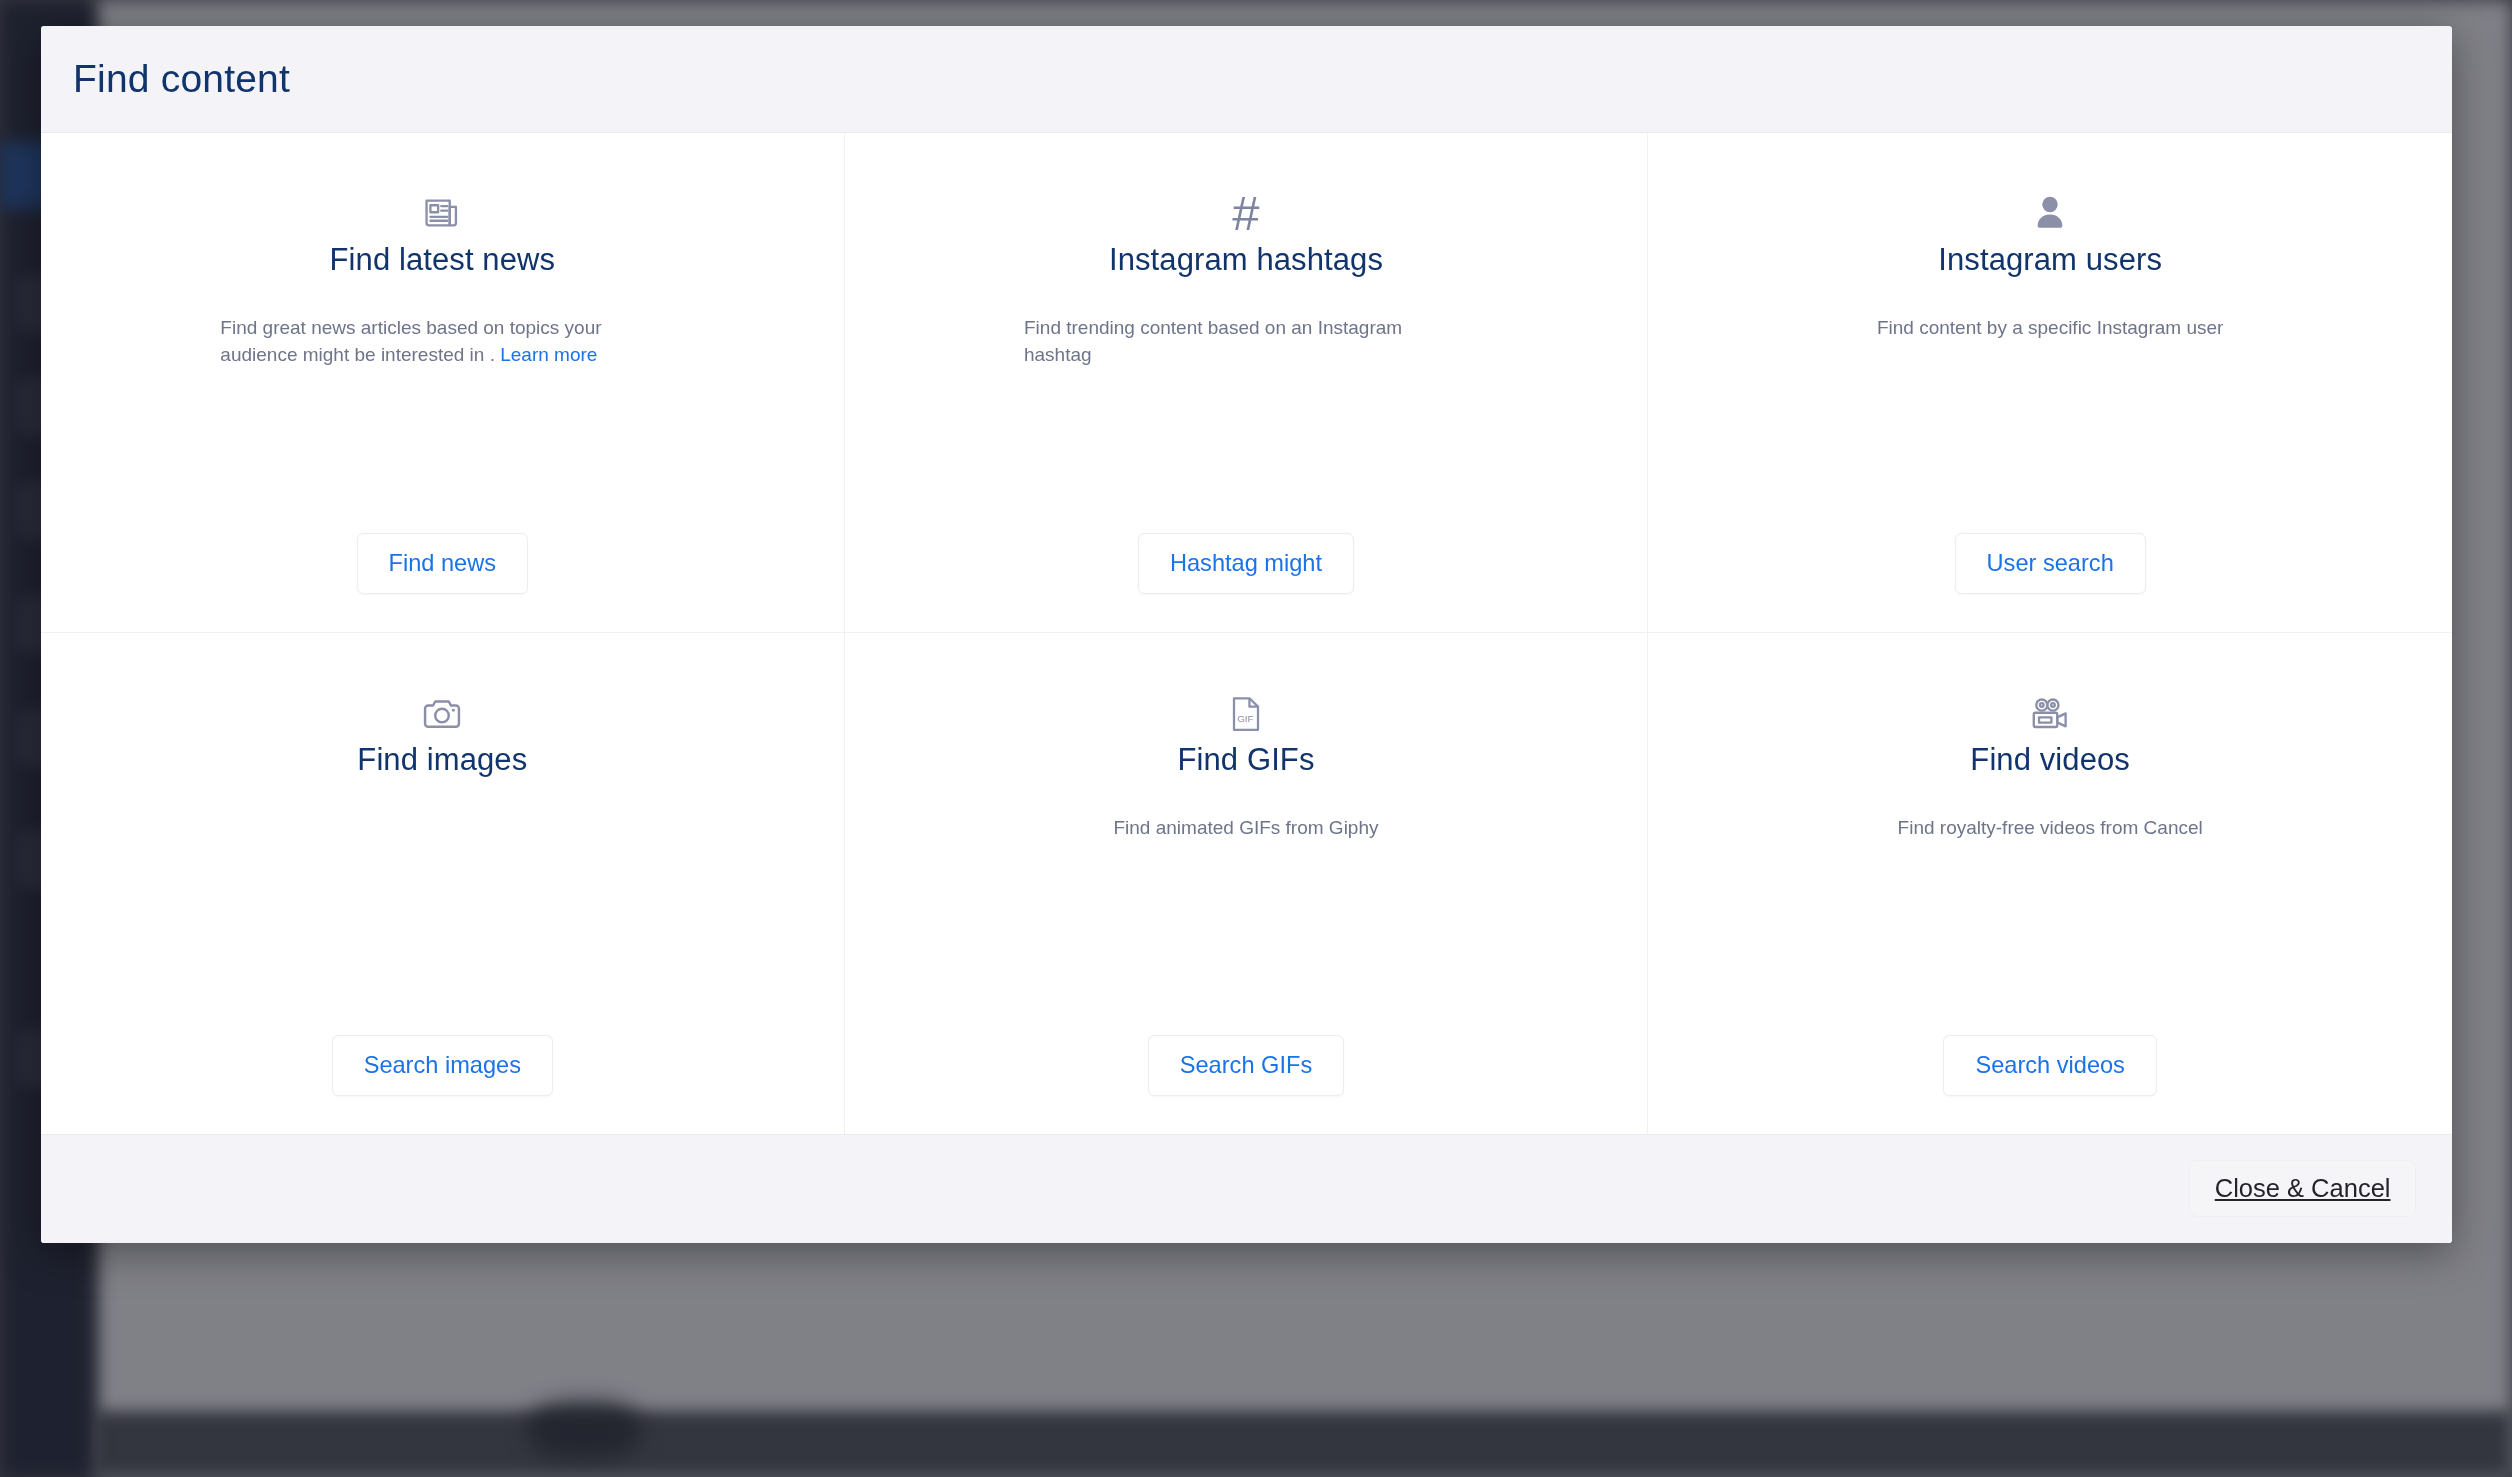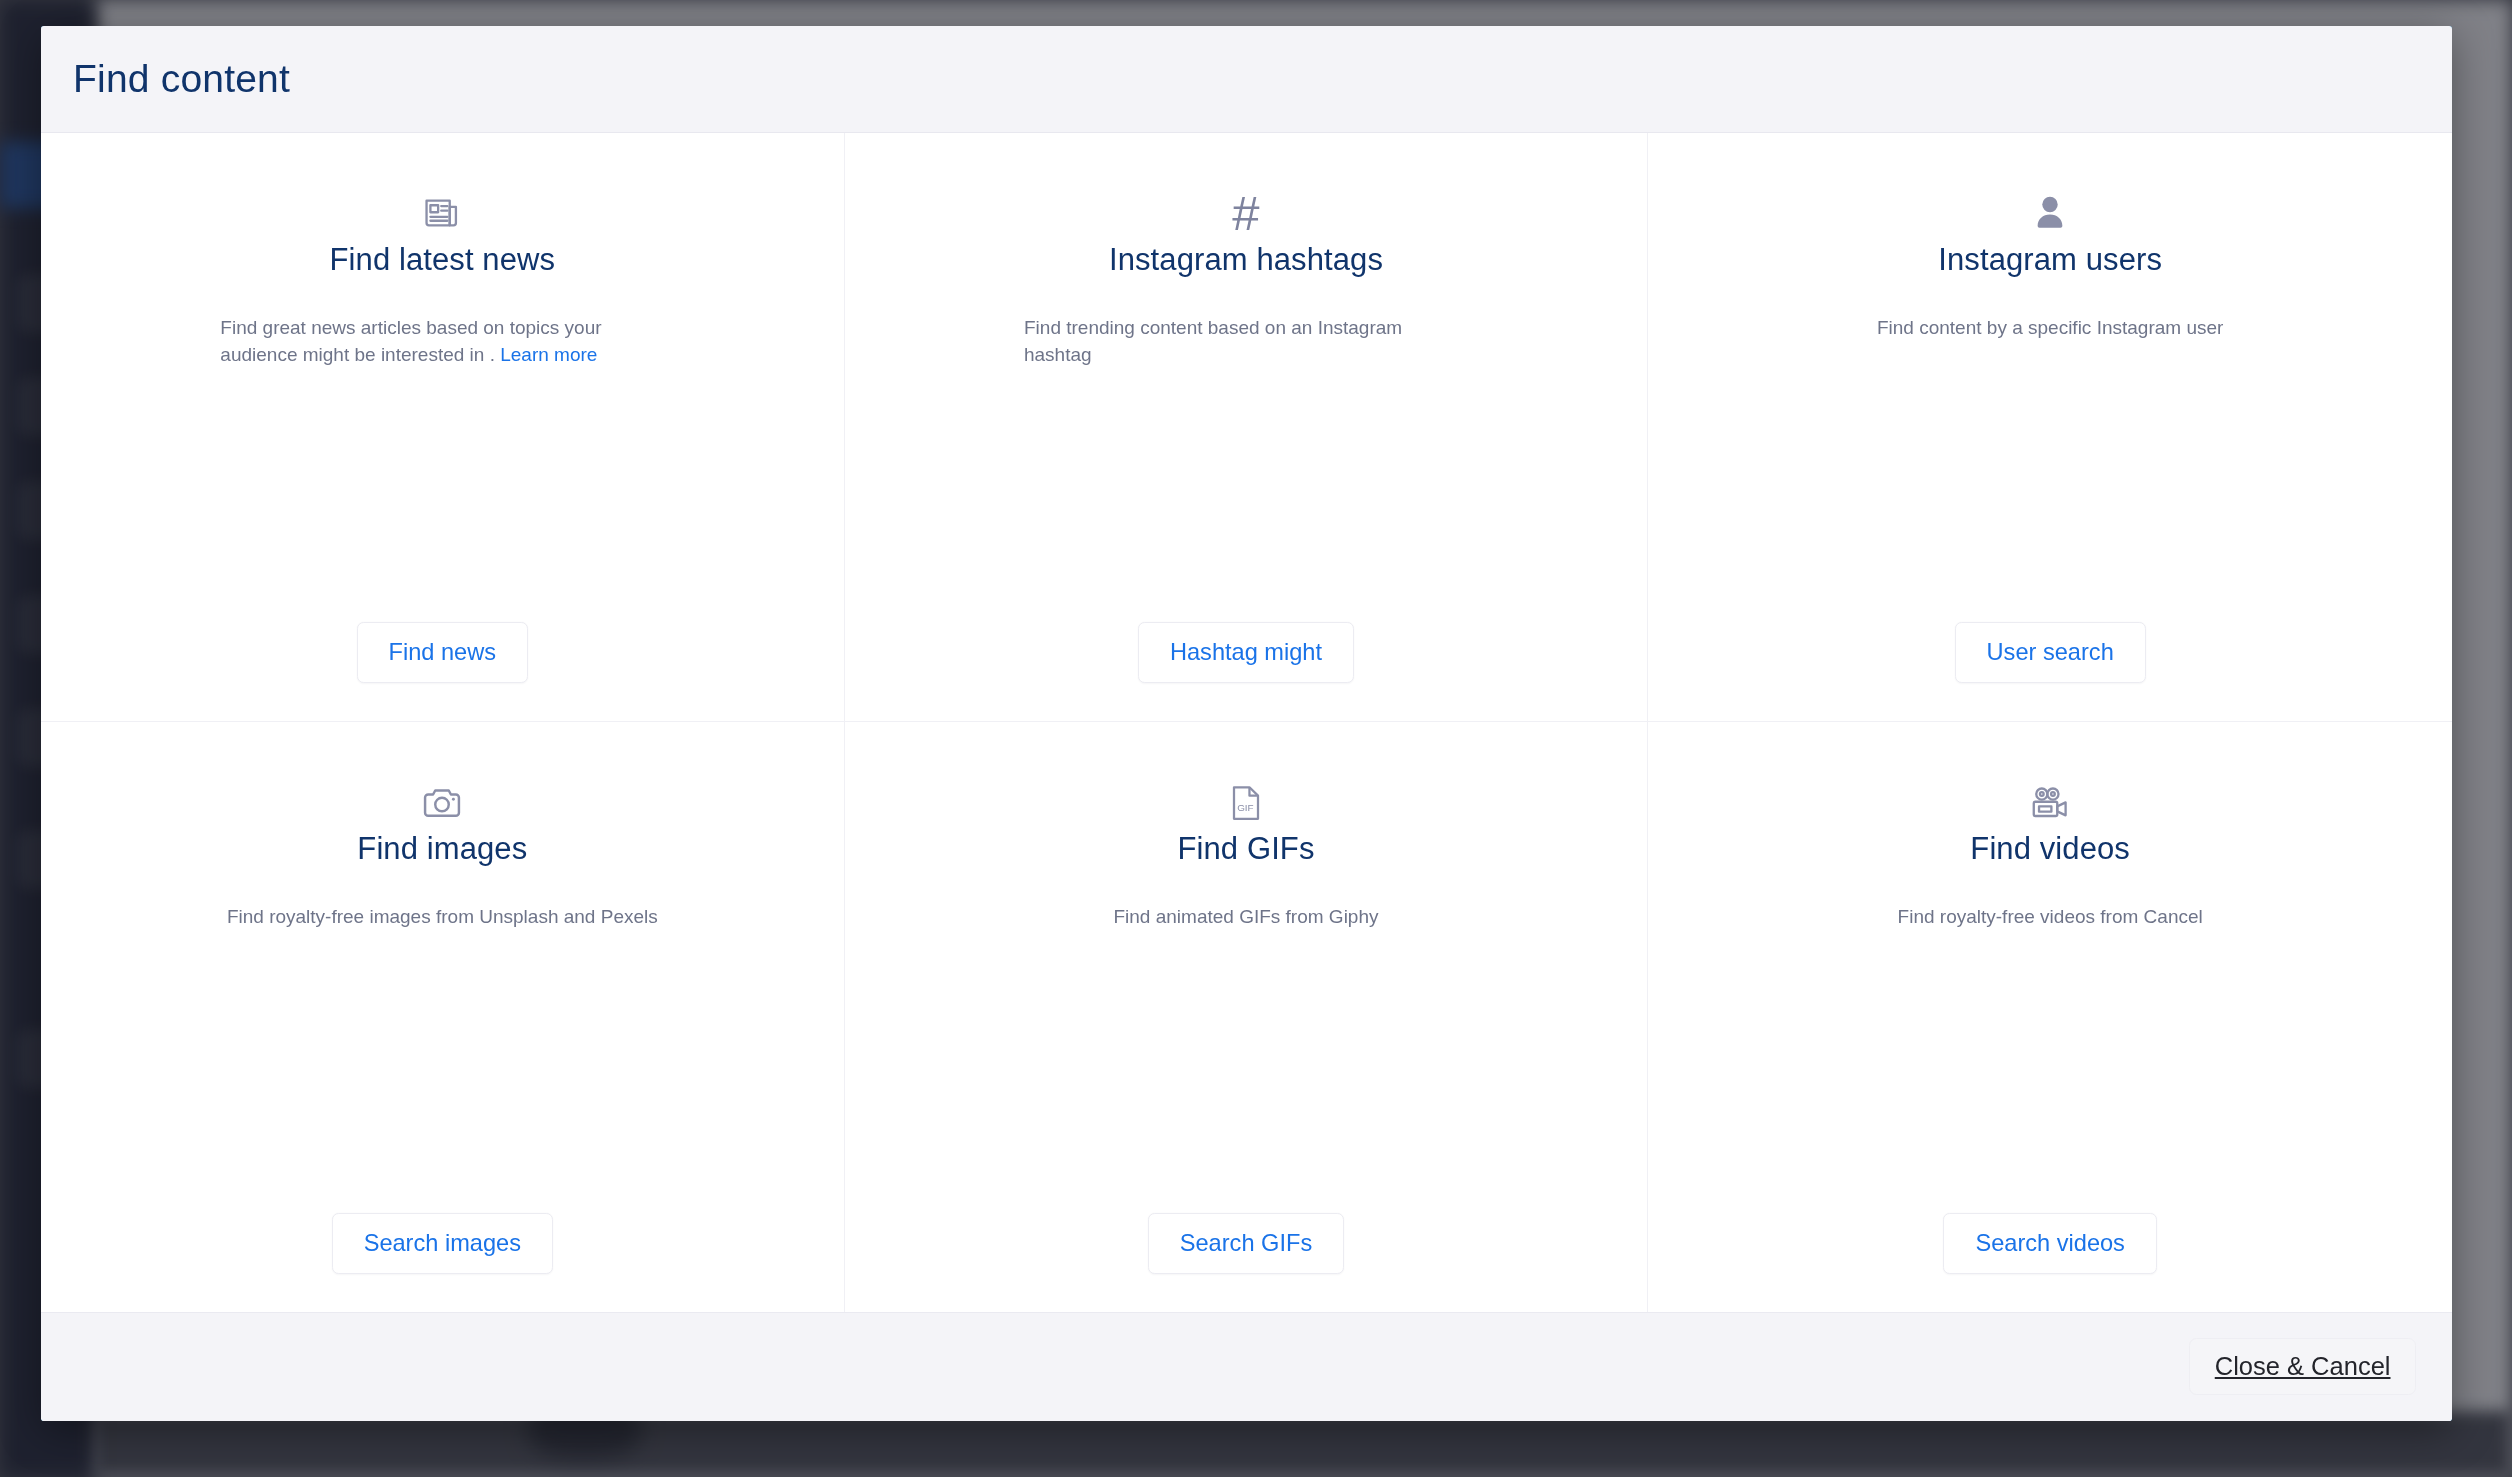--- a/index.html
+++ b/index.html
@@ -87,21 +87,21 @@
     inset: 0;
     background: rgba(32,34,44,0.55);
   }
 
   
   #dialog {
     position: absolute;
     left: 41px;
     top: 25.5px;
     width: 2411px;
-    height: 1395px;
+    height: 1217px;
     background: #0369a1;
     border-radius: 2.8px;
     box-shadow: 0 9.4px 42px rgba(0,0,0,0.38);
     overflow: hidden;
     display: flex;
     flex-direction: column;
   }
 
   #dialog-header {
     height: 107px;
@@ -284,21 +284,20 @@
 
     <div class="content-card">
       <div class="card-icon">
         <svg width="40" height="34" viewBox="0 0 26 22" fill="none" stroke="currentColor" stroke-width="1.6" stroke-linejoin="round">
           <path d="M2 7.5a2 2 0 0 1 2-2h3.2l1.4-2.6h8.8L18.8 5.5H22a2 2 0 0 1 2 2v9.8a2 2 0 0 1-2 2H4a2 2 0 0 1-2-2V7.5Z"></path>
           <circle cx="13" cy="12" r="4.4"></circle>
           <circle cx="20.4" cy="8.6" r="0.95" fill="currentColor" stroke="none"></circle>
         </svg>
       </div>
       <div class="card-title">Find images</div>
-      <div class="card-desc">Find royalty-free images from Unsplash and Pexels</div>
       <div class="card-action-wrap">
         <button class="card-button">Search images</button>
       </div>
     </div>
 
     <div class="content-card">
       <div class="card-icon">
         <svg width="30" height="38" viewBox="0 0 20 25" fill="none" stroke="currentColor" stroke-width="1.5" stroke-linejoin="round">
           <path d="M2 2h10.3L18 7.6V23H2V2Z"></path>
           <path d="M12.3 2v5.6H18"></path>

